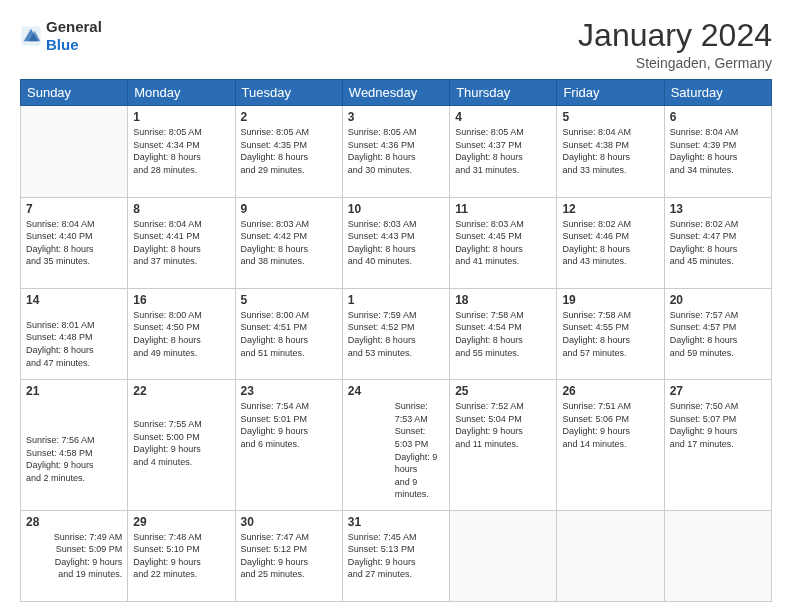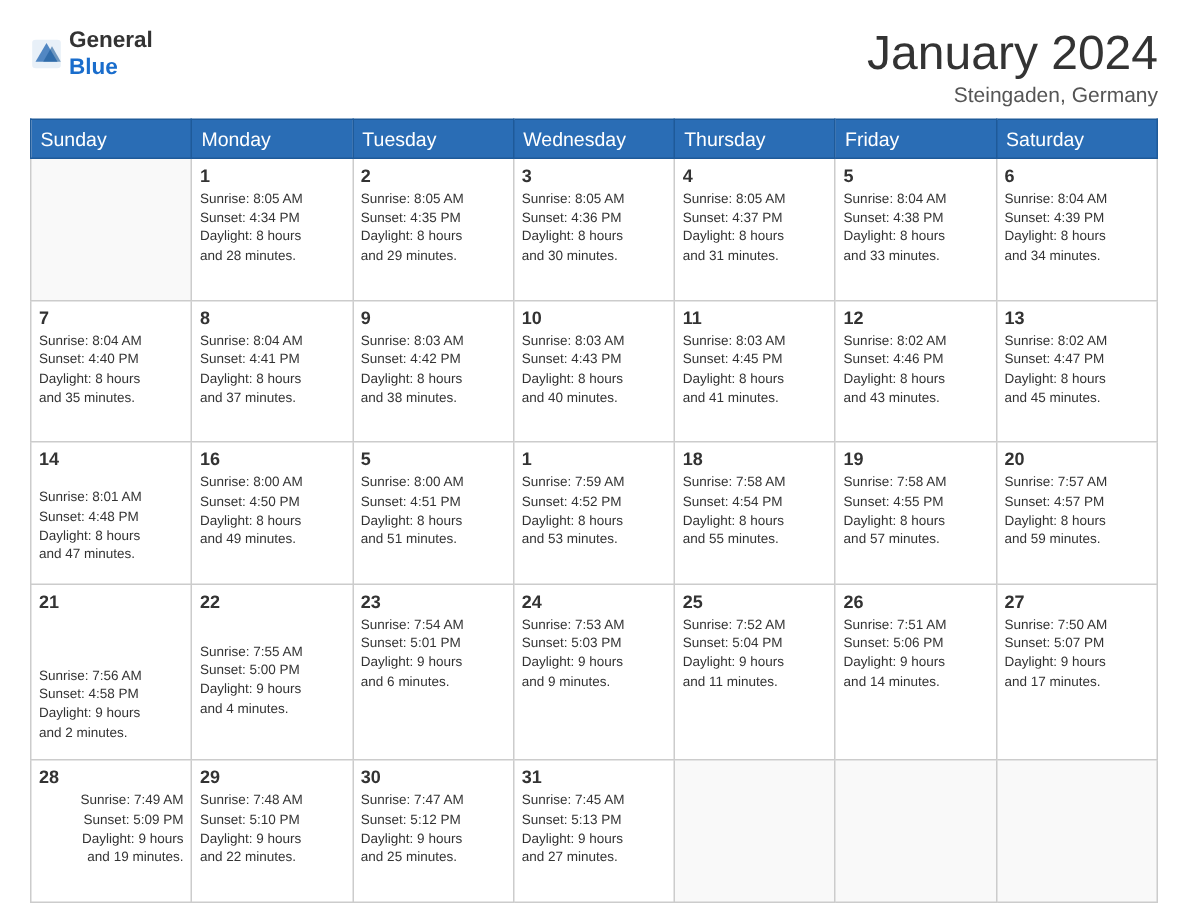--- a/index.html
+++ b/index.html
@@ -298,21 +298,21 @@
           </td>
           <td>
             <span class="day-number">23</span>
             <div class="day-info" style="white-space: pre-line;">Sunrise: 7:54 AM
 Sunset: 5:01 PM
 Daylight: 9 hours
 and 6 minutes.</div>
           </td>
           <td>
             <span class="day-number">24</span>
-            <div class="day-info" style="white-space: pre-line;">Sunrise: 7:53 AM
+            <div class="day-info" style="white-space: pre-line; margin-left: 47px;">Sunrise: 7:53 AM
 Sunset: 5:03 PM
 Daylight: 9 hours
 and 9 minutes.</div>
           </td>
           <td>
             <span class="day-number">25</span>
             <div class="day-info" style="white-space: pre-line;">Sunrise: 7:52 AM
 Sunset: 5:04 PM
 Daylight: 9 hours
 and 11 minutes.</div>

